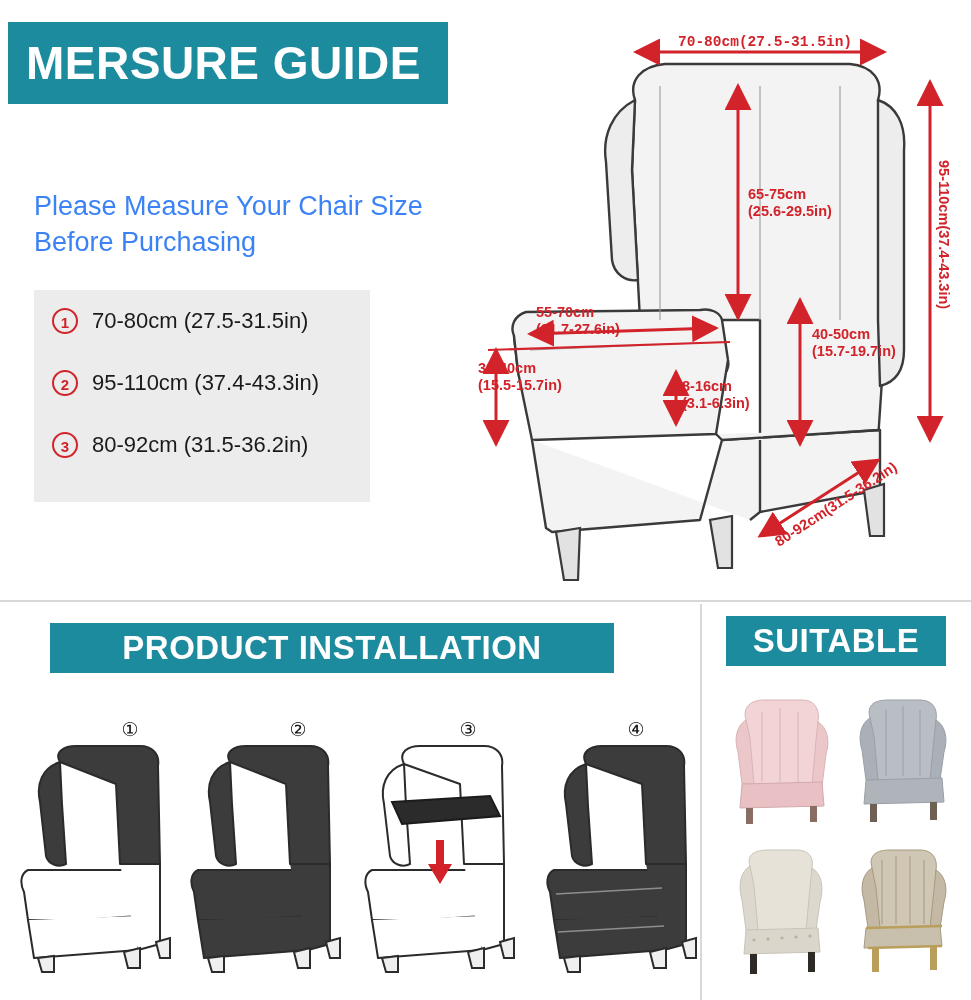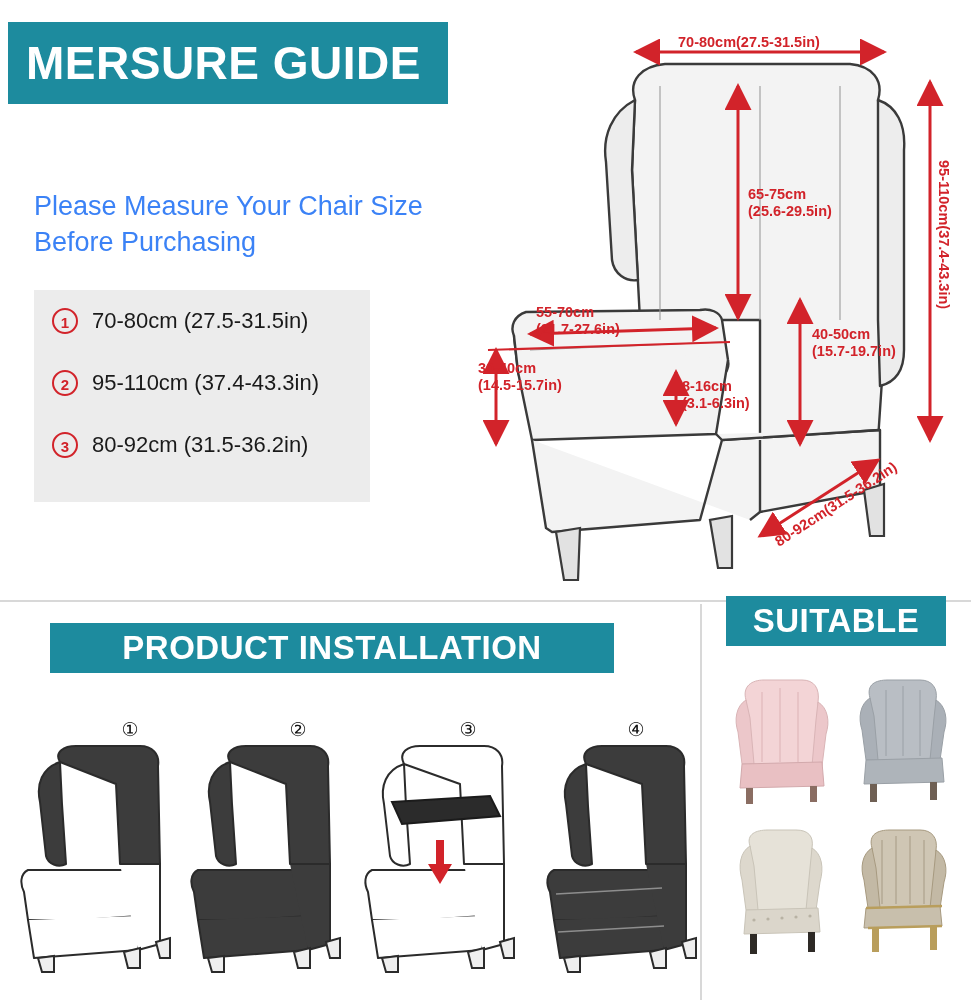--- a/index.html
+++ b/index.html
@@ -118,21 +118,21 @@
     font-size: 19px;
     color: #111;
     text-align: center;
     width: 40px;
   }
   .step-fig { position: absolute; }
 
   
   #suitable-section {
     position: absolute;
-    left: 702px; top: 584px;
+    left: 702px; top: 604px;
     width: 269px; height: 396px;
   }
   #suitable-banner {
     position: absolute;
     left: 24px; top: 12px;
     width: 220px; height: 50px;
     font-size: 33px;
     justify-content: center;
   }
   .photo {
@@ -228,32 +228,32 @@
         <line x1="28" y1="330" x2="270" y2="322" stroke-width="2.2"></line>
 
         <line x1="216" y1="352" x2="216" y2="404" marker-start="url(#arrL)" marker-end="url(#arrR)"></line>
 
         <line x1="340" y1="280" x2="340" y2="424" marker-start="url(#arrL)" marker-end="url(#arrR)"></line>
 
         <line x1="300" y1="516" x2="418" y2="440" marker-start="url(#arrL)" marker-end="url(#arrR)"></line>
       </g>
     </svg>
 
-    <div class="dim-label" style="left:218px; top:14px;">70-80cm(27.5-31.5in)</div>
+    <div class="dim-label" style="left:218px; top:14px;font-family:Liberation Mono, monospace;">70-80cm(27.5-31.5in)</div>
 
     <div class="dim-label" style="left:288px; top:166px; white-space:pre;">65-75cm
 (25.6-29.5in)</div>
 
     <div class="dim-label rot" style="left:492px; top:140px; transform: rotate(90deg);">95-110cm(37.4-43.3in)</div>
 
     <div class="dim-label" style="left:76px; top:284px; white-space:pre;">55-70cm
 (21.7-27.6in)</div>
 
     <div class="dim-label" style="left:18px; top:340px; white-space:pre;">30-40cm
-(14.5-15.7in)</div>
+(15.5-15.7in)</div>
 
     <div class="dim-label" style="left:222px; top:358px; white-space:pre;">8-16cm
 (3.1-6.3in)</div>
 
     <div class="dim-label" style="left:352px; top:306px; white-space:pre;">40-50cm
 (15.7-19.7in)</div>
 
     <div class="dim-label rot" style="left:312px; top:516px; transform: rotate(-33deg);">80-92cm(31.5-36.2in)</div>
   </div>
 </div>

